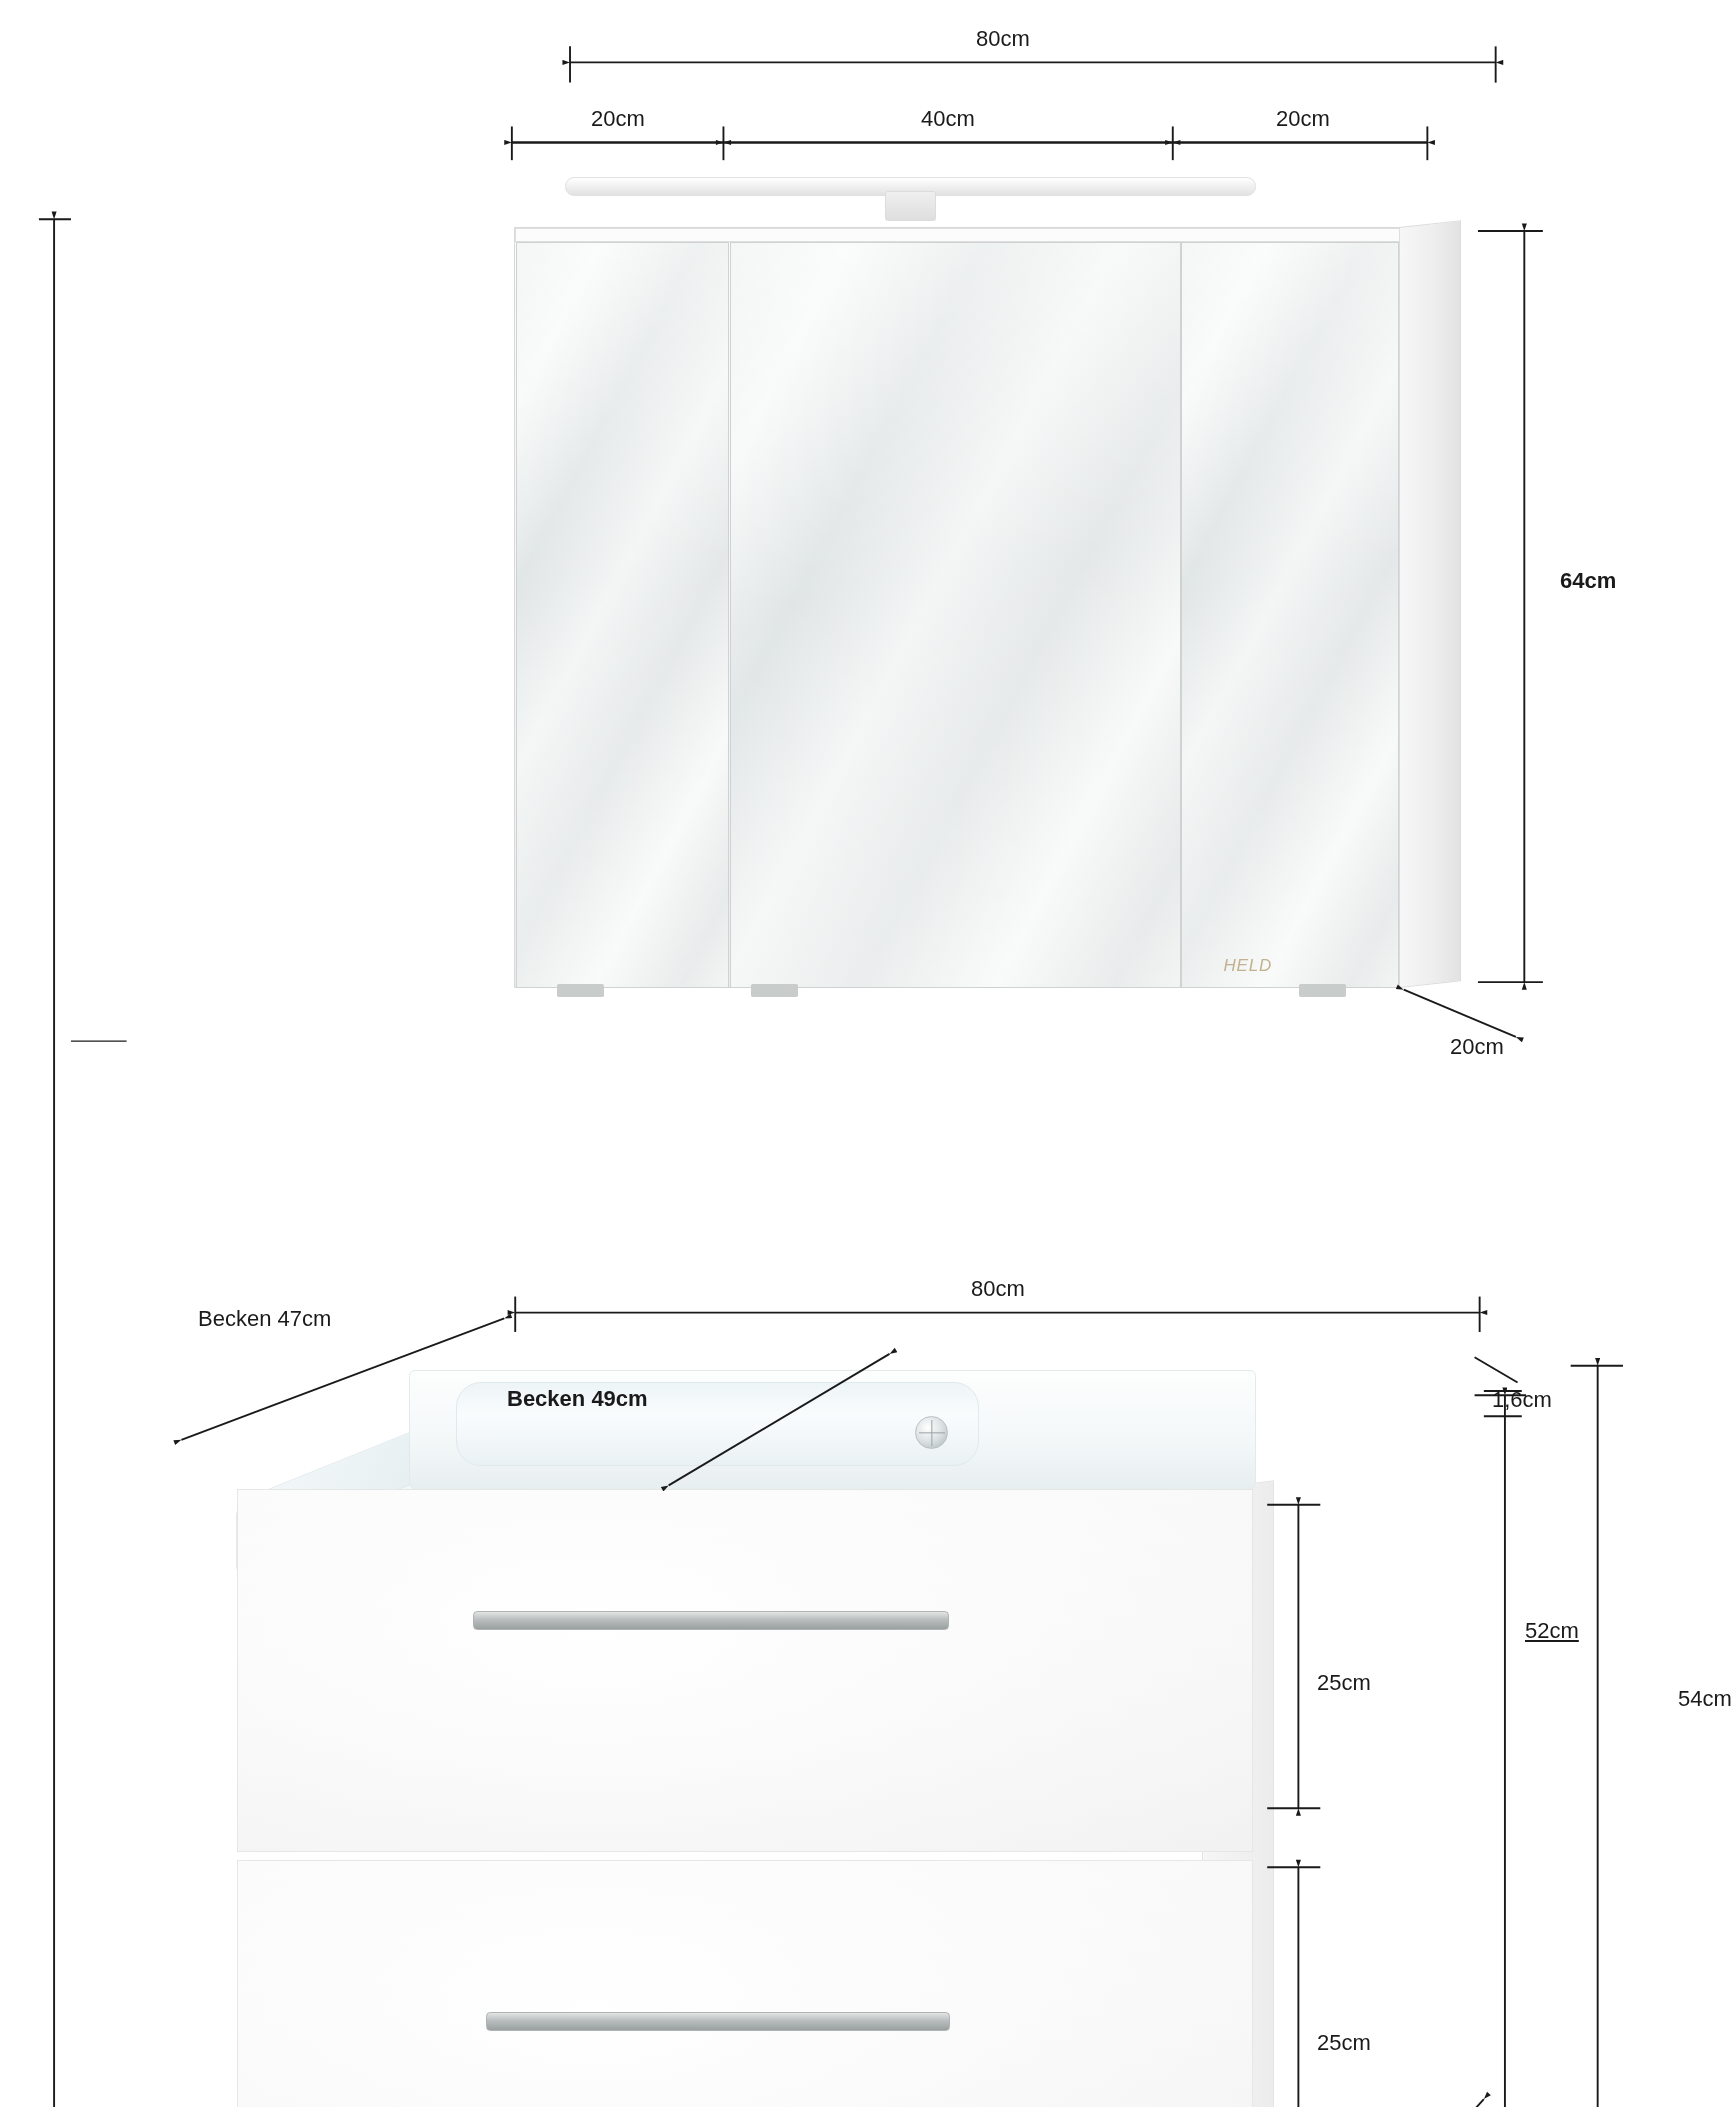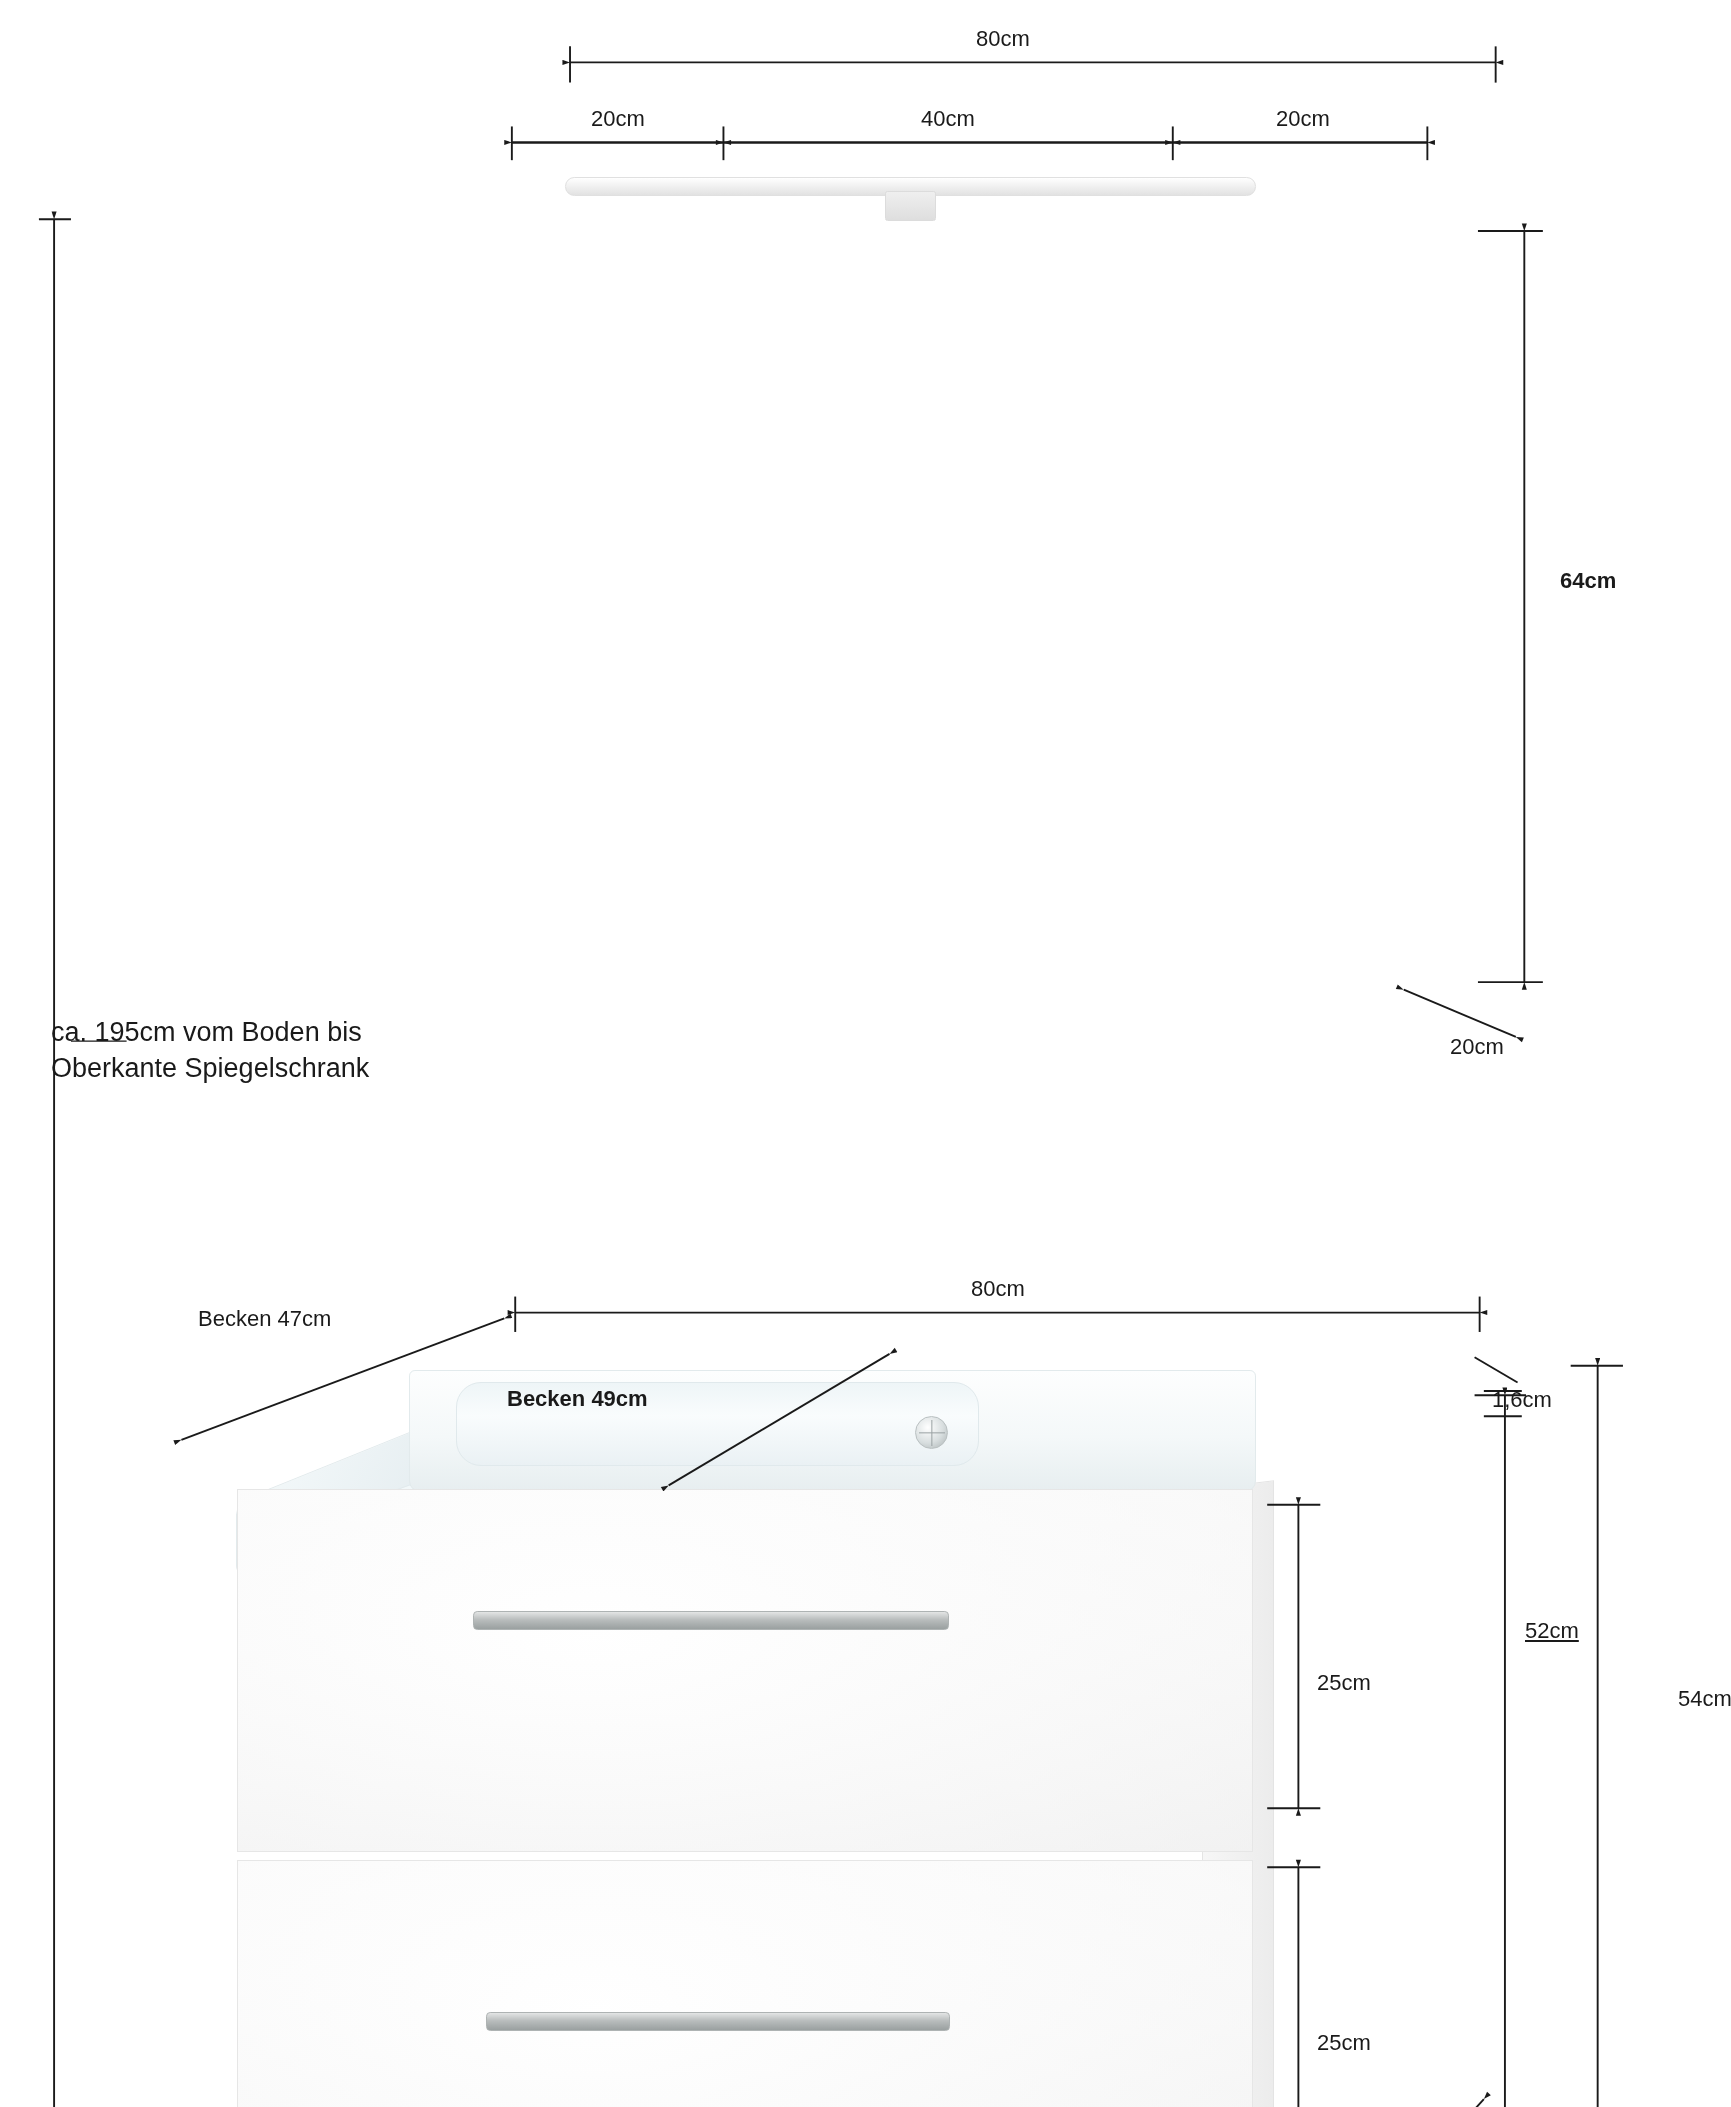--- a/index.html
+++ b/index.html
@@ -290,20 +290,33 @@
 </head>
 <body>
 
 <div id="stage">
 
   <div id="lamp">
     <div class="lamp-bar"></div>
     <div class="lamp-neck"></div>
   </div>
 
+  <div id="cabinet">
+    <div class="cab-rightwall"></div>
+    <div class="cab-body">
+      <div class="cab-topcap"></div>
+      <div class="door d1"></div>
+      <div class="door d2"></div>
+      <div class="door d3"></div>
+      <div class="logo">HELD</div>
+      <div class="foot f1"></div>
+      <div class="foot f2"></div>
+      <div class="foot f3"></div>
+    </div>
+  </div>
 
   <div id="vanity">
     <div class="vanity-rightside"></div>
 
     <div class="basin-persp"></div>
     <div class="basin-bowl2"></div>
     <div class="basin-slab"></div>
     <div class="basin-bowl"></div>
     <div class="drain"></div>
 
@@ -388,22 +401,20 @@
   <div class="dimlabel" style="left:1003px; top:26px; transform:translateX(-50%);">80cm</div>
 
   <div class="dimlabel" style="left:618px; top:106px; transform:translateX(-50%);">20cm</div>
   <div class="dimlabel" style="left:948px; top:106px; transform:translateX(-50%);">40cm</div>
   <div class="dimlabel" style="left:1303px; top:106px; transform:translateX(-50%);">20cm</div>
 
   <div class="dimlabel" style="left:1560px; top:568px;font-weight:bold;">64cm</div>
 
   <div class="dimlabel" style="left:1450px; top:1034px;">20cm</div>
 
-  <div class="notetext" style="left:51px; top:1015px;">ca. 195cm vom Boden bis
-Oberkante Spiegelschrank</div>
 
   <div class="dimlabel" style="left:998px; top:1276px; transform:translateX(-50%);">80cm</div>
 
   <div class="dimlabel" style="left:198px; top:1306px;">Becken 47cm</div>
 
   <div class="dimlabel" style="left:507px; top:1386px;font-weight:bold;">Becken 49cm</div>
 
   <div class="dimlabel" style="left:1492px; top:1387px;">1,6cm</div>
 
   <div class="dimlabel" style="left:1317px; top:1670px;">25cm</div>

